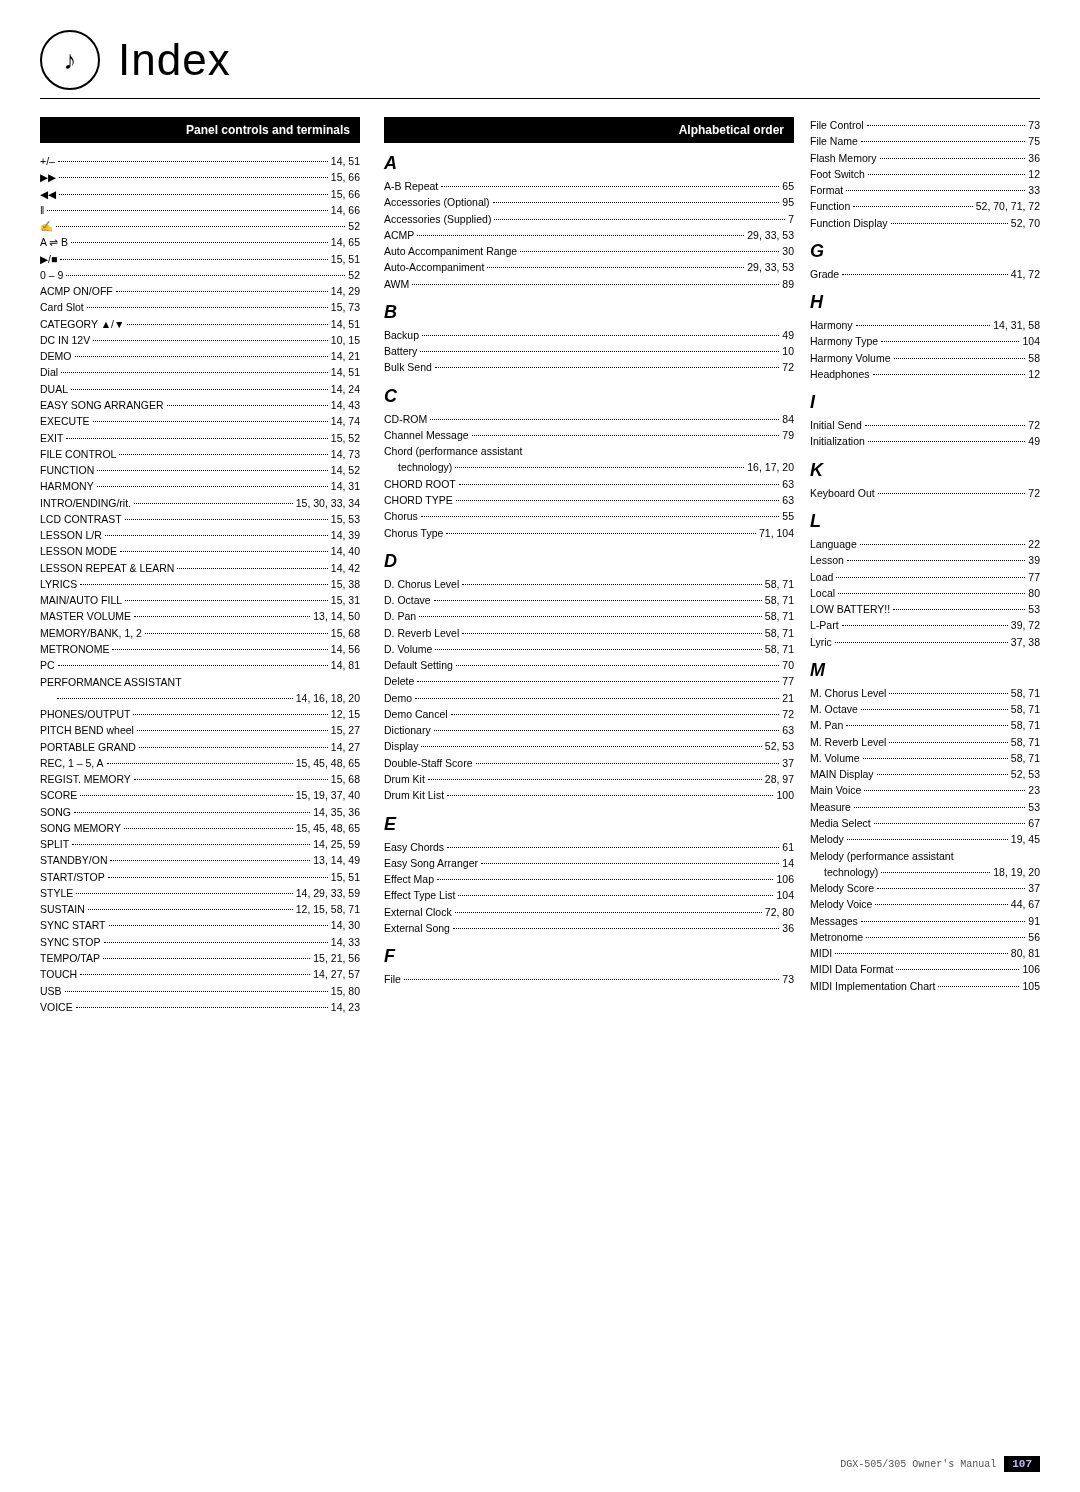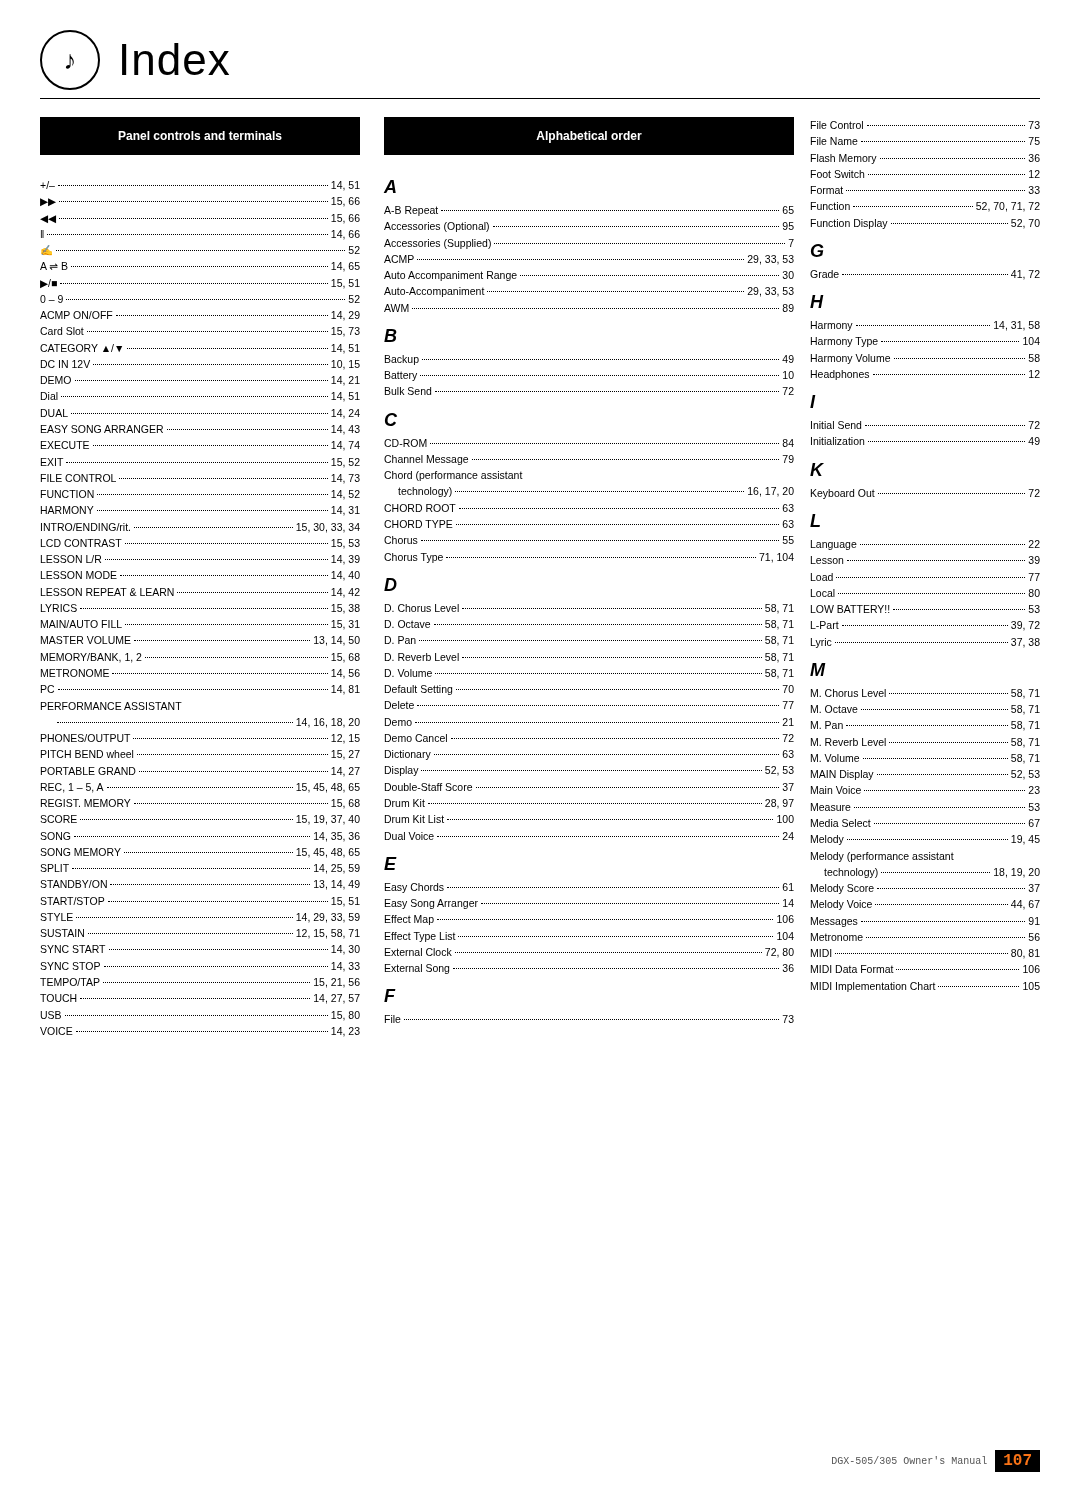--- a/index.html
+++ b/index.html
@@ -75,23 +75,23 @@
       width: 230px;
       flex-shrink: 0;
     }
 
     
     .section-header {
       background: #000;
       color: #fff;
       font-weight: bold;
       font-size: 12px;
-      padding: 12px 10px;
-      margin-bottom: 22px;
-      text-align: center;
+      padding: 6px 10px;
+      margin-bottom: 10px;
+      text-align: right;
     }
 
     
     .index-entry {
       display: flex;
       justify-content: space-between;
       align-items: baseline;
       line-height: 1.55;
       font-size: 10.5px;
     }
@@ -140,24 +140,24 @@
       align-items: center;
       gap: 8px;
       font-size: 10px;
       font-family: Liberation Mono, monospace;
     }
     .footer-model {
       color: #555;
     }
     .footer-page-box {
       background: #000;
-      color: #f97316;
+      color: #c4b5fd;
       padding: 2px 8px;
       font-weight: bold;
-      font-size: 16px;
+      font-size: 11px;
     }
   </style>
 </head>
 <body>
 
 <div class="page">
 
   <div class="header">
     <div class="music-note-icon">
       <span>♪</span>
@@ -595,25 +595,20 @@
             <div class="index-entry">
               <span class="entry-name">Drum Kit</span>
               <span class="dots"></span>
               <span class="entry-page">28, 97</span>
             </div>
             <div class="index-entry">
               <span class="entry-name">Drum Kit List</span>
               <span class="dots"></span>
               <span class="entry-page">100</span>
             </div>
-            <div class="index-entry">
-              <span class="entry-name">Dual Voice</span>
-              <span class="dots"></span>
-              <span class="entry-page">24</span>
-            </div>
             <span class="alpha-letter">E</span>
             <div class="index-entry">
               <span class="entry-name">Easy Chords</span>
               <span class="dots"></span>
               <span class="entry-page">61</span>
             </div>
             <div class="index-entry">
               <span class="entry-name">Easy Song Arranger</span>
               <span class="dots"></span>
               <span class="entry-page">14</span>

